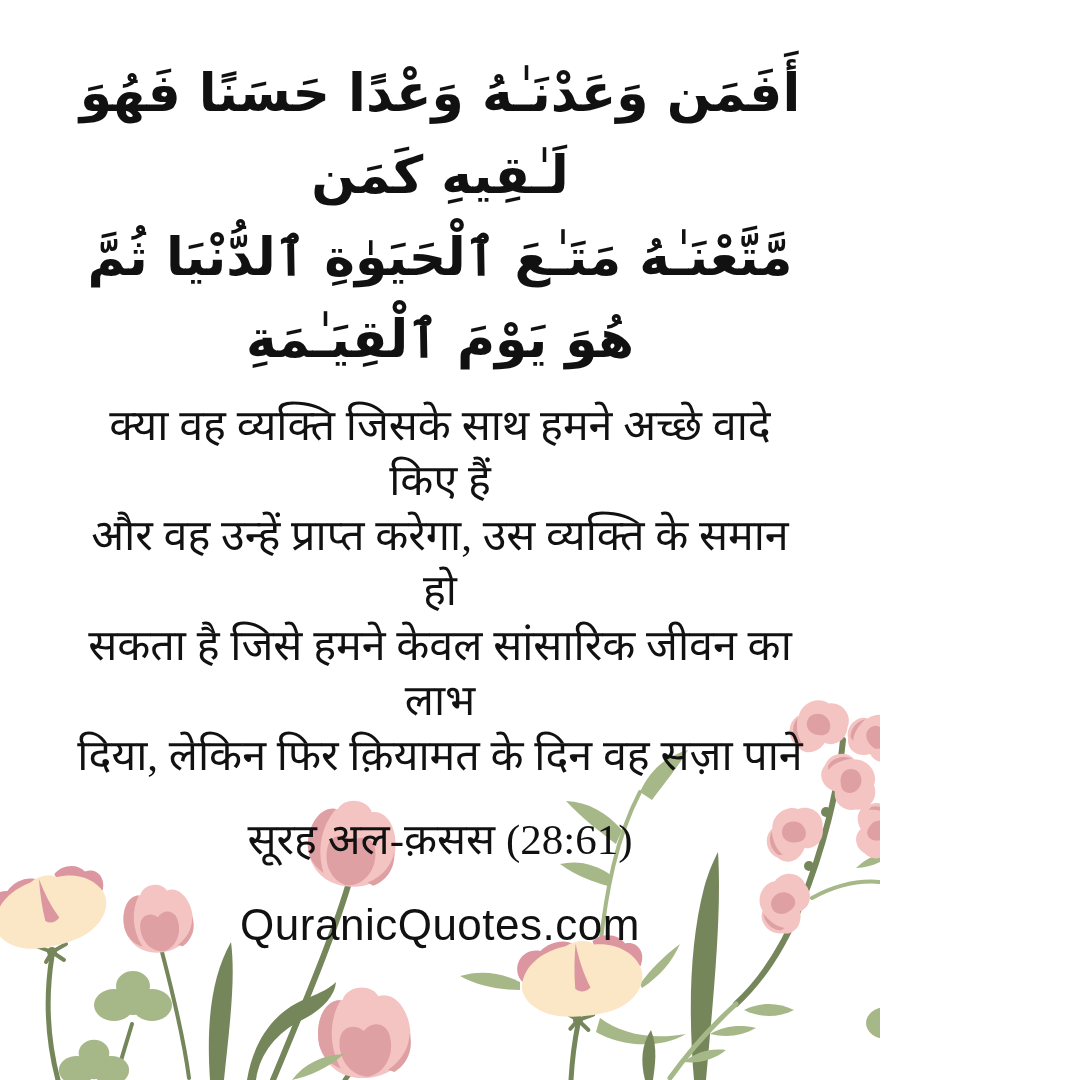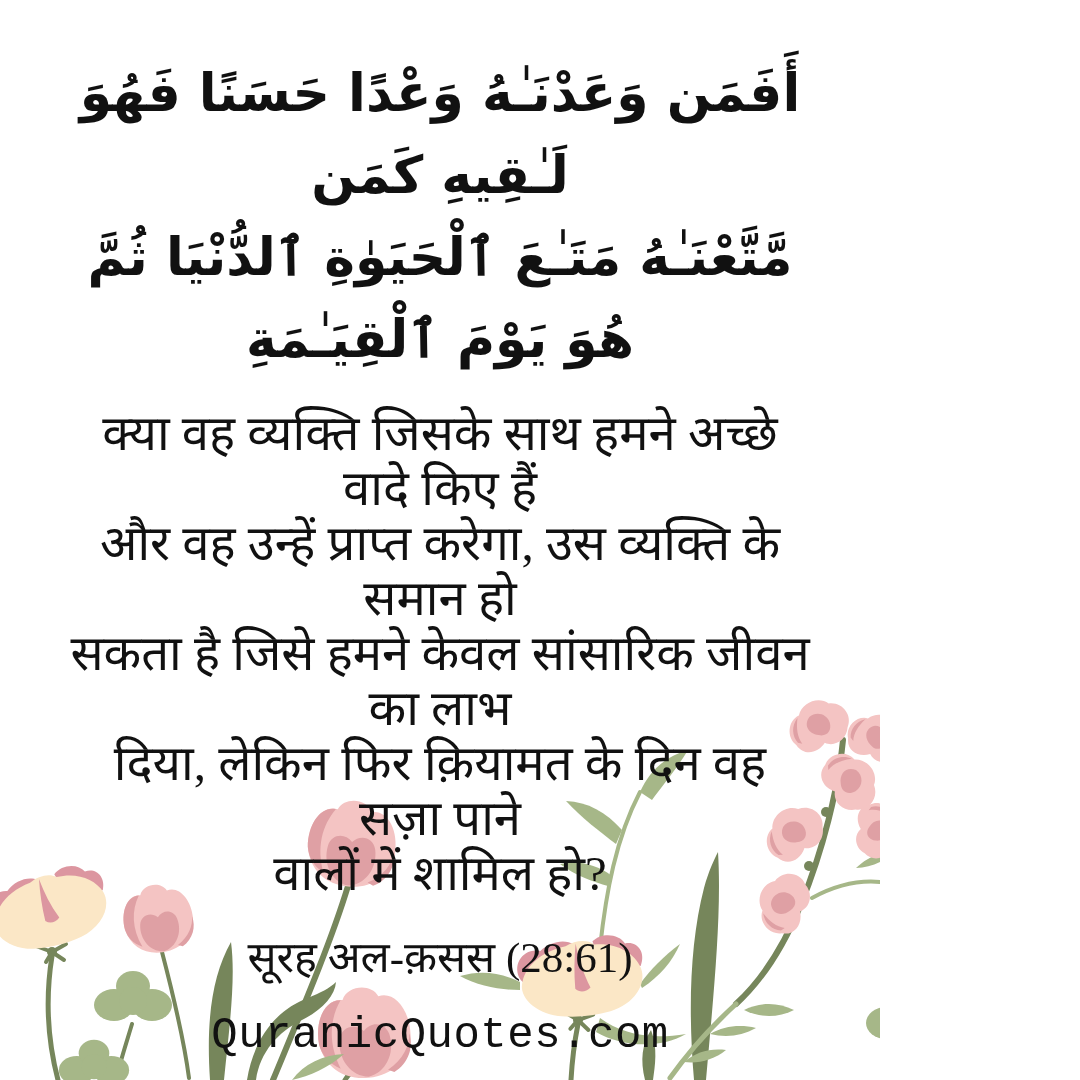--- a/index.html
+++ b/index.html
@@ -20,38 +20,38 @@
   .arabic{
     direction:rtl;
     font-family:"DejaVu Sans", sans-serif;
     font-size:52px;
     font-weight:700;
     line-height:82px;
     color:var(--ink,#111111);
     padding:0 60px;
   }
   .hindi{
-    margin-top:26px;
-    font-size:49px;
+    margin-top:18px;
+    font-size:43px;
     line-height:55px;
     font-family:"Liberation Serif", serif;
     color:var(--ink,#111111);
     padding:0 70px;
   }
   .reference{
     margin-top:32px;
     font-size:43px;
     line-height:50px;
     font-family:"Liberation Serif", serif;
   }
   .site{
-    margin-top:28px;
+    margin-top:36px;
     font-size:44px;
     line-height:48px;
-    font-family:Liberation Mono, monospace;
+    font-family:Liberation Sans, sans-serif;
     letter-spacing:0.5px;
   }
   .florals{
     position:absolute;
     left:0;bottom:0;
     width:1080px;height:400px;
     z-index:1;
     display:block;
   }
   
@@ -74,21 +74,20 @@
     <div class="arabic" dir="rtl">
       <div>أَفَمَن وَعَدْنَـٰهُ وَعْدًا حَسَنًا فَهُوَ لَـٰقِيهِ كَمَن</div>
       <div>مَّتَّعْنَـٰهُ مَتَـٰعَ ٱلْحَيَوٰةِ ٱلدُّنْيَا ثُمَّ هُوَ يَوْمَ ٱلْقِيَـٰمَةِ</div>
     </div>
 
     <div class="hindi">
       <div>क्या वह व्यक्ति जिसके साथ हमने अच्छे वादे किए हैं</div>
       <div>और वह उन्हें प्राप्त करेगा, उस व्यक्ति के समान हो</div>
       <div>सकता है जिसे हमने केवल सांसारिक जीवन का लाभ</div>
       <div>दिया, लेकिन फिर क़ियामत के दिन वह सज़ा पाने</div>
-      <div>वालों में शामिल हो?</div>
     </div>
 
     <div class="reference">सूरह अल-क़सस (28:61)</div>
 
     <div class="site">QuranicQuotes.com</div>
   </div>
 
   <svg class="florals" viewBox="0 0 1080 400" xmlns="http://www.w3.org/2000/svg" aria-hidden="true">
     <defs>
       <g id="tulip">

